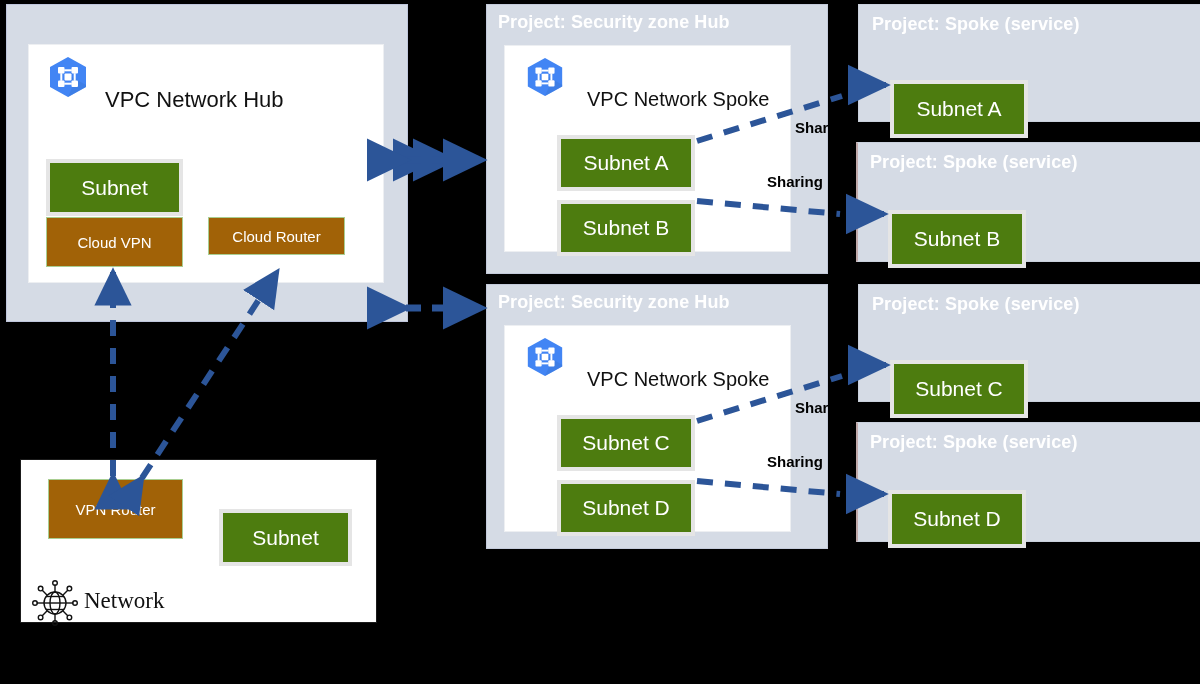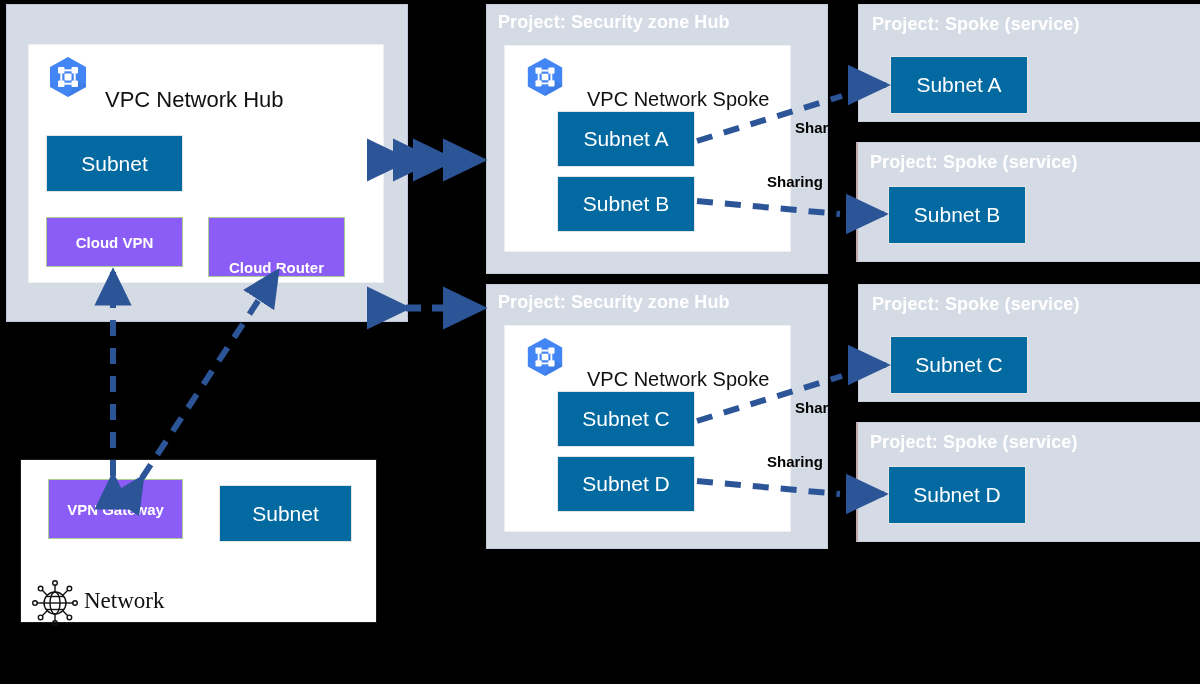--- a/index.html
+++ b/index.html
@@ -19,22 +19,22 @@
   .whitebox{
     position:absolute;background:#FFFFFF;border:1px solid #EDEFF2;box-sizing:border-box;
   }
   .plainbox{
     position:absolute;background:#FFFFFF;border:1px solid #1b1b1b;box-sizing:border-box;
   }
   .node{
     position:absolute;box-sizing:border-box;display:flex;align-items:center;
     justify-content:center;color:#FFFFFF;
   }
-  .node.blue{background:#0369a1;border:1px solid #e5e5e5;}
-  .node.green{background:#8b5cf6;border:1px solid #A9CE91;font-weight:bold;}
+  .node.blue{background:#4d7c0f;border:4px solid #e5e5e5;margin-top:24px;}
+  .node.green{background:#a16207;border:1px solid #A9CE91;}
   .vpc-title{
     position:absolute;color:#111111;white-space:nowrap;font-weight:normal;margin-top:25px;
   }
   .hexicon{position:absolute;}
   .netlabel{position:absolute;color:#111;white-space:nowrap;}
   .sharing{
     position:absolute;color:#000;font-weight:bold;white-space:nowrap;
     font-size:15px;
   }
   svg.conn{position:absolute;left:0;top:0;width:1200px;height:684px;overflow:visible;pointer-events:none;}
@@ -70,28 +70,28 @@
   <div class="vpc-title" style="left:105px;top:62px;font-size:22px;">VPC Network Hub</div>
 
   <div class="node blue" style="left:46px;top:135px;width:137px;height:57px;font-size:21px;">
     <span>Subnet</span>
   </div>
 
   <div class="node green" style="left:46px;top:217px;width:137px;height:50px;font-size:15px;">
     <span>Cloud VPN</span>
   </div>
 
-  <div class="node green" style="left:208px;top:217px;width:137px;height:60px;font-size:15px;align-items:flex-end;">
+  <div class="node green" style="left:208px;top:217px;width:137px;height:38px;font-size:15px;">
     <span>Cloud Router</span>
   </div>
 
   <div class="plainbox" style="left:20px;top:459px;width:357px;height:164px;"></div>
 
   <div class="node green" style="left:48px;top:479px;width:135px;height:60px;font-size:15px;">
-    <span>VPN Gateway</span>
+    <span>VPN Router</span>
   </div>
 
   <div class="node blue" style="left:219px;top:485px;width:133px;height:57px;font-size:21px;">
     <span>Subnet</span>
   </div>
 
   <div class="hexicon" style="left:30px;top:578px;width:50px;height:50px;">
     <svg width="50" height="50" viewBox="0 0 50 50">
       <g stroke="#111111" stroke-width="1.4" fill="none">
         <circle cx="25" cy="25" r="11"></circle>

